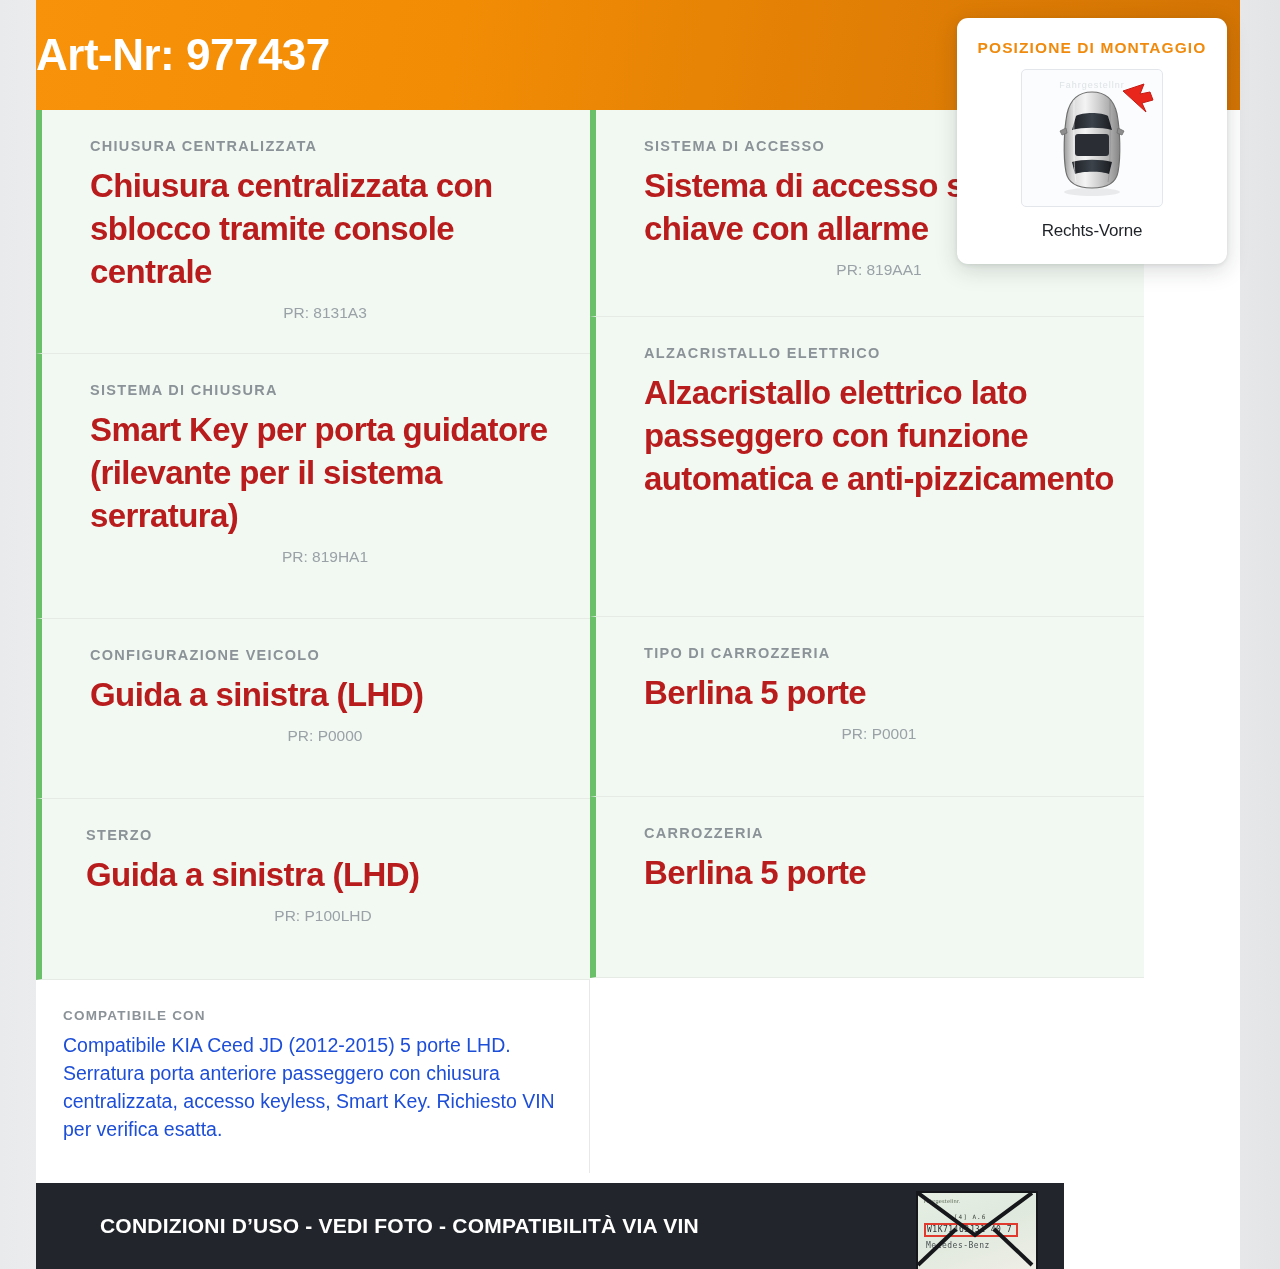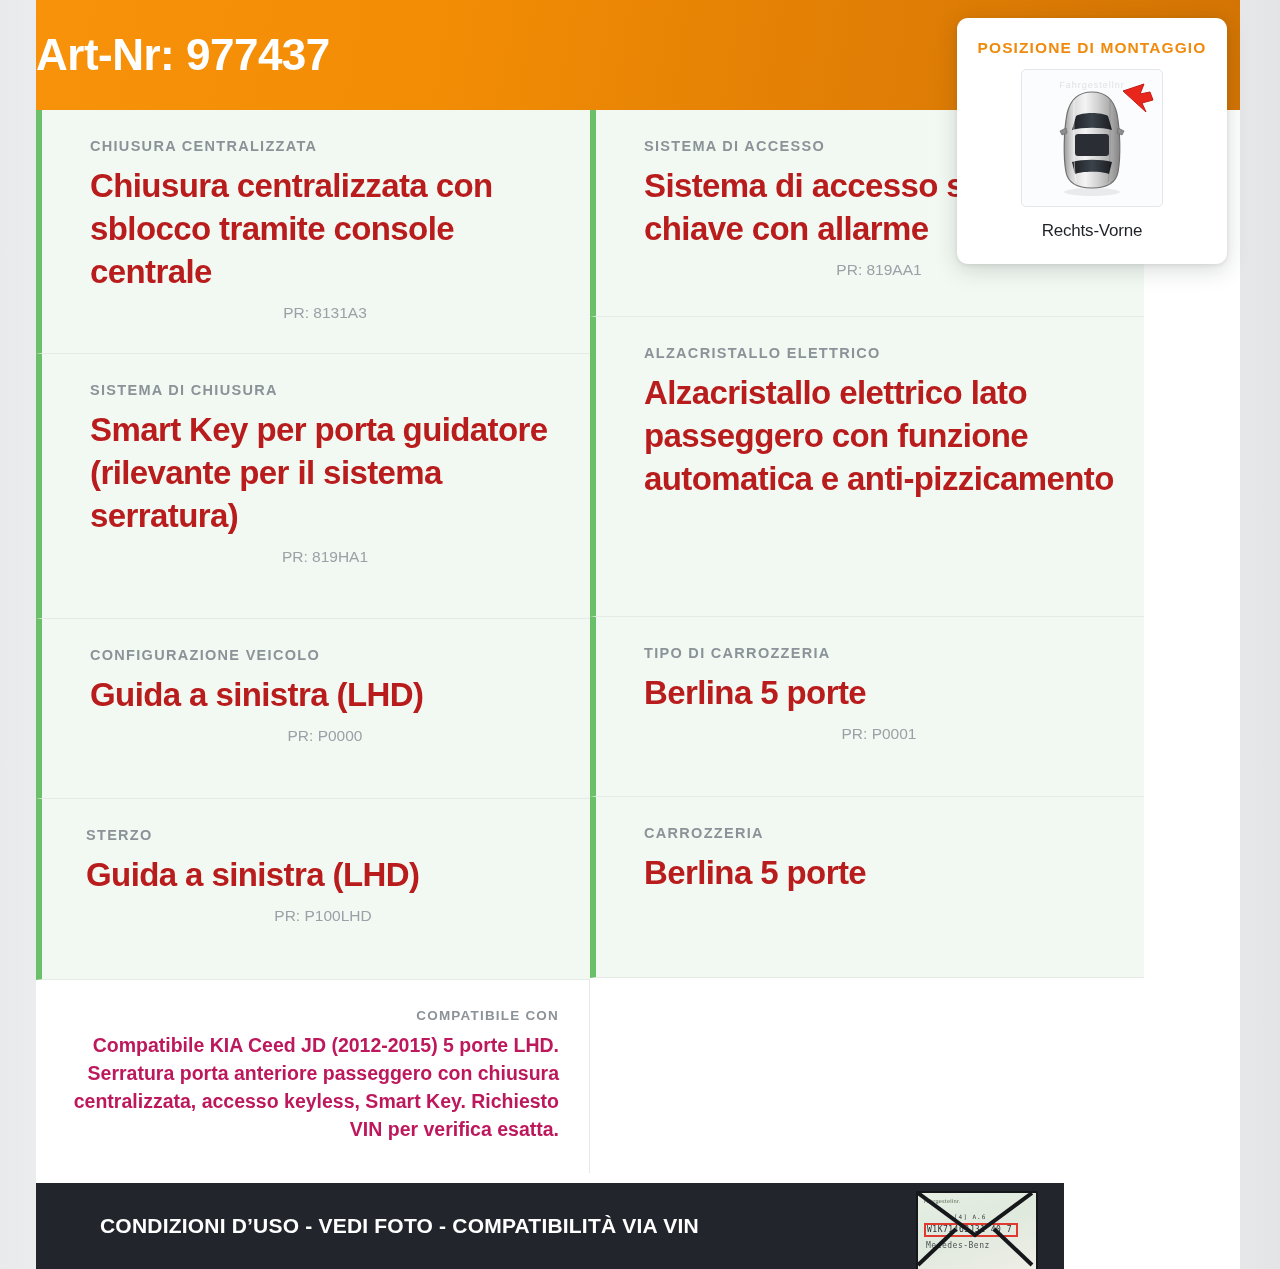--- a/index.html
+++ b/index.html
@@ -102,34 +102,33 @@
   .row3-right { min-height: 180px; }
   .row4-right { min-height: 181px; }
 
   
   .compat {
     box-sizing: border-box;
     padding: 28px 30px 30px 27px;
     background: #ffffff;
     border-right: 1px solid #e8e8ea;
     min-height: 172px;
-    text-align: right;
   }
   .compat-label {
     font-size: 13.5px;
     font-weight: bold;
     letter-spacing: 1.2px;
     color: #8b9298;
     text-transform: uppercase;
     margin: 0 0 8px 0;
   }
   .compat-text {
     font-size: 19.5px;
-    font-weight: bold;
-    color: #be185d;
+    font-weight: normal;
+    color: #1d4ed8;
     line-height: 1.44;
     margin: 0;
     max-width: 560px;
   }
   .compat-empty {
     background: #ffffff;
     min-height: 172px;
   }
 
   

